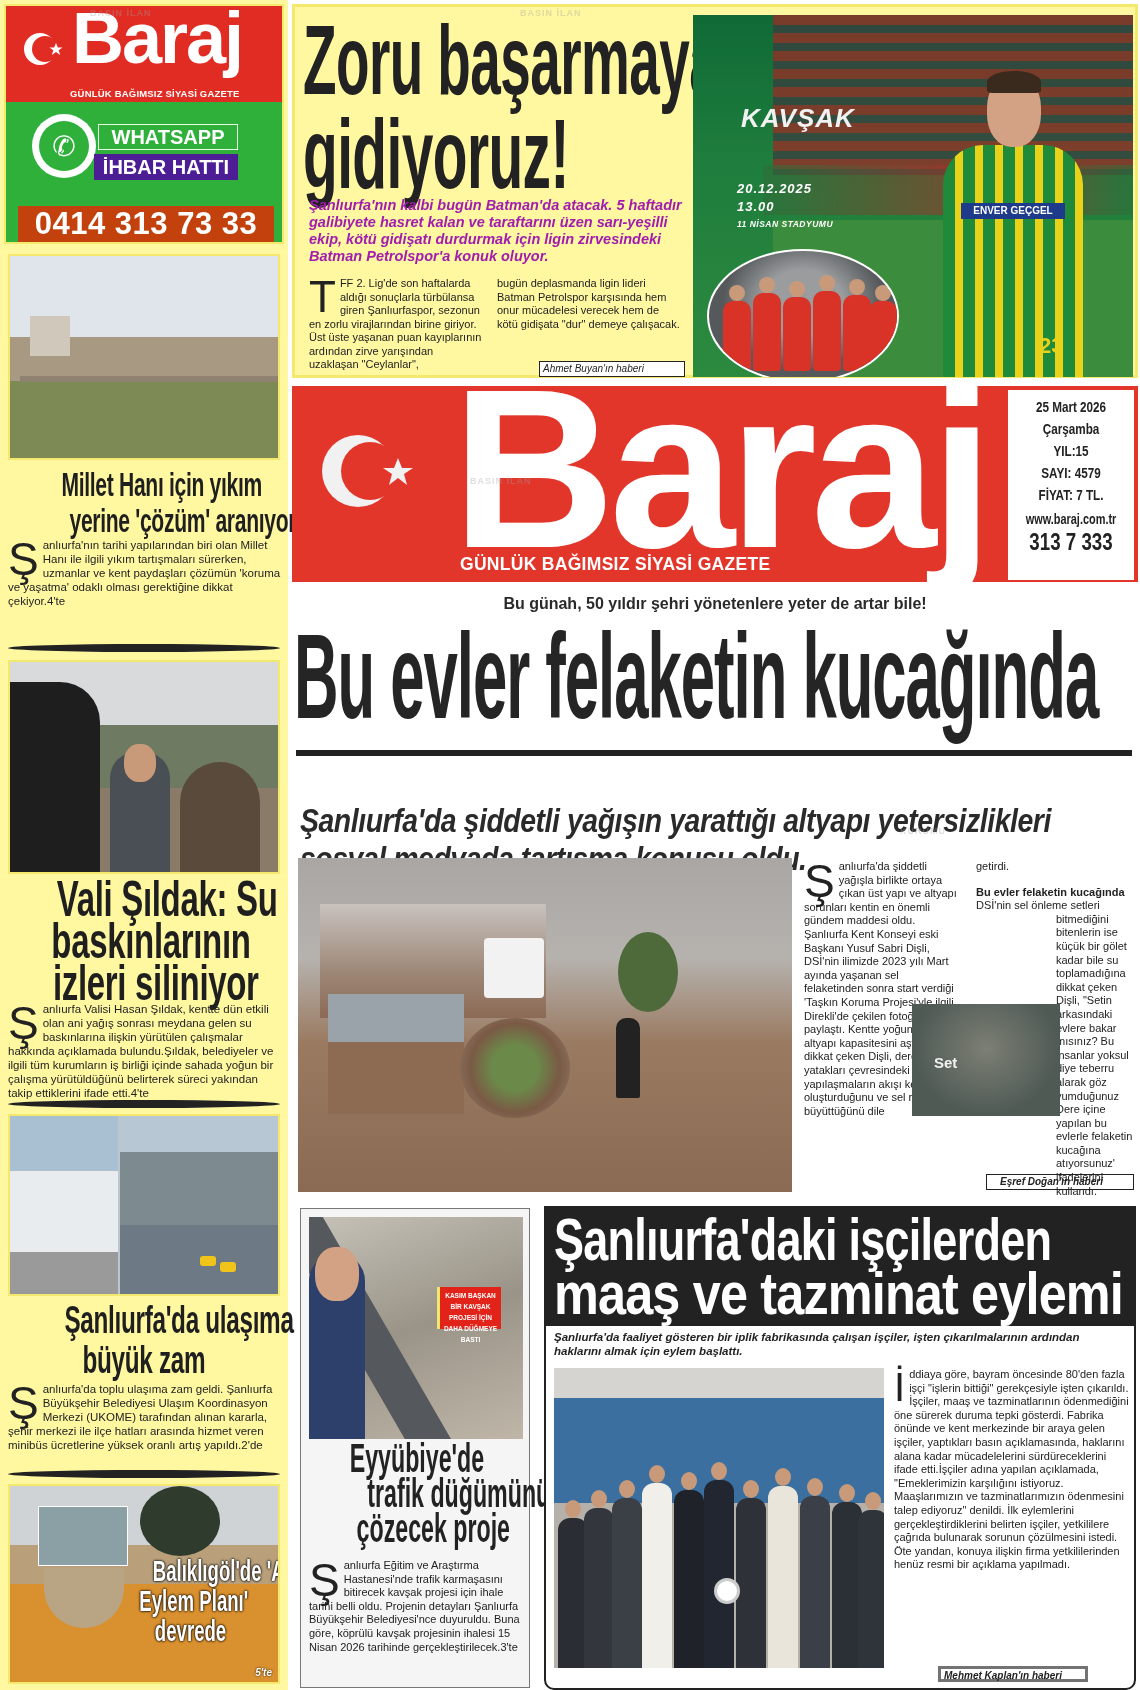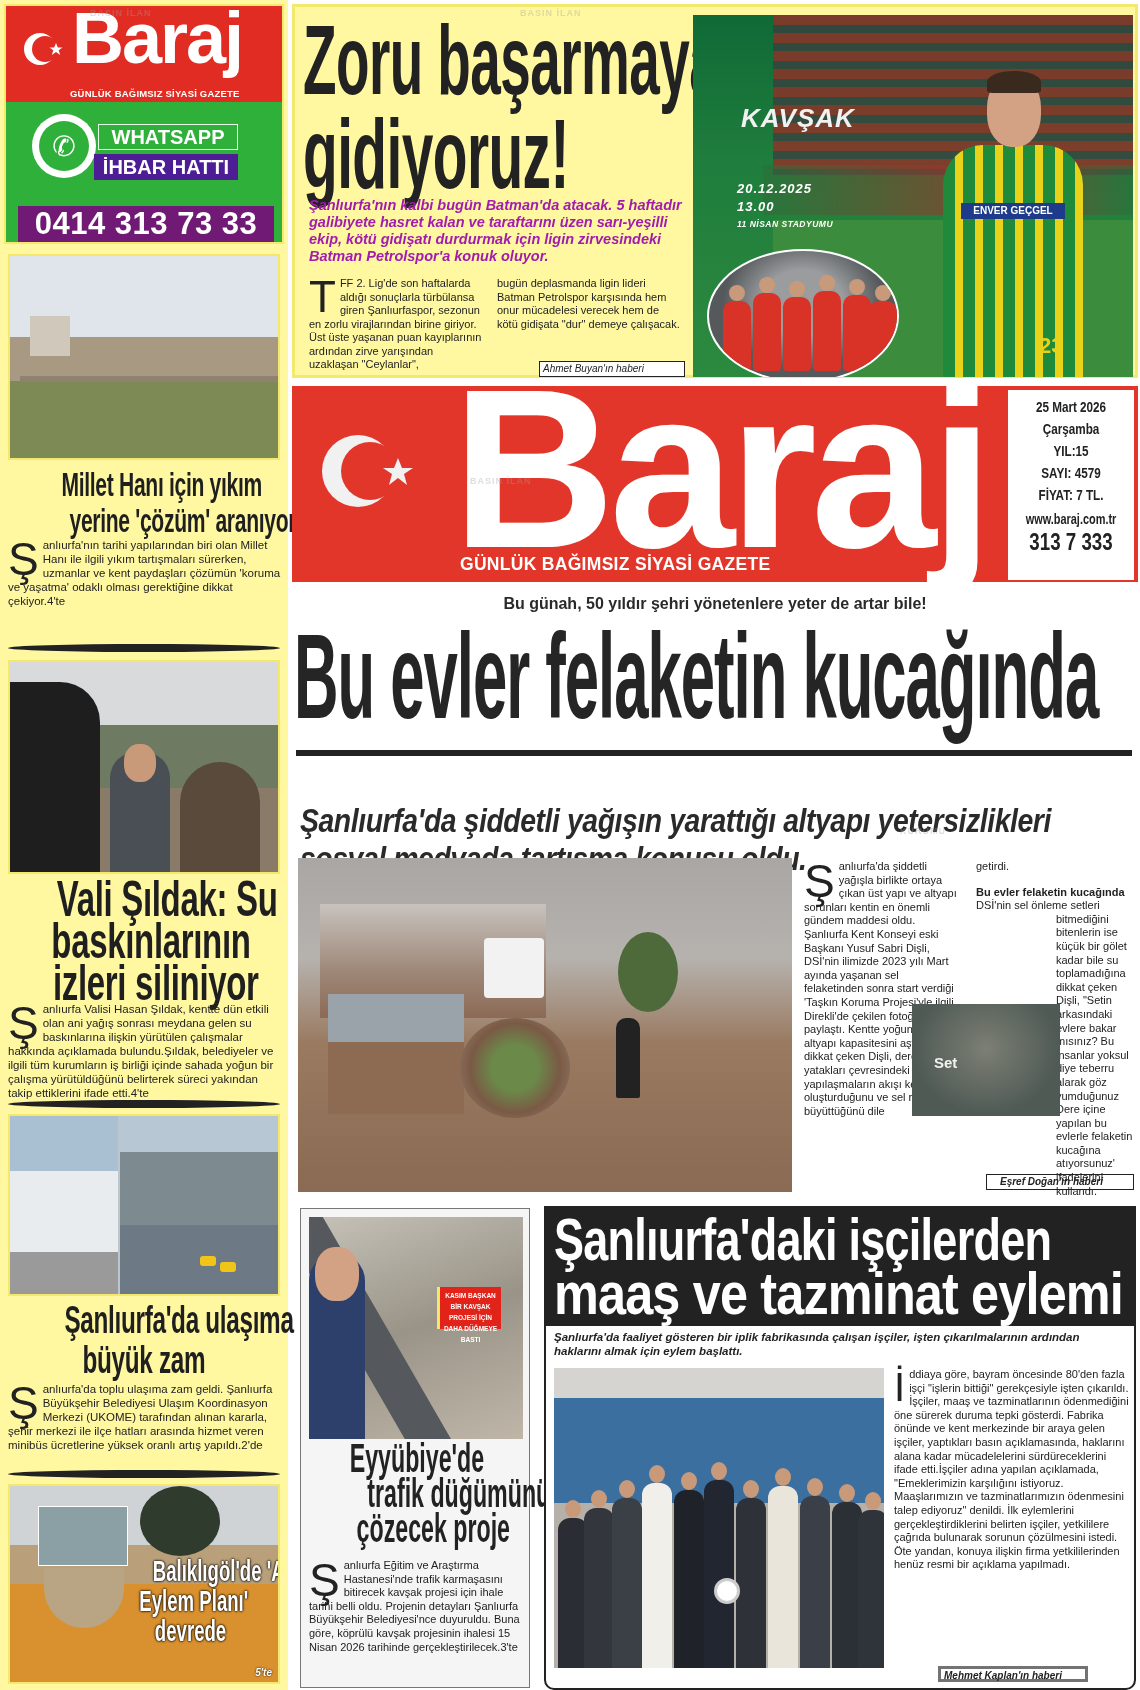--- a/index.html
+++ b/index.html
@@ -14,21 +14,21 @@
 
   #promo { left: 4px; top: 4px; width: 280px; height: 240px; background: #2fb03a; border: 2px solid #f4e96c; }
   #promo-logo { left: 0; top: 0; width: 276px; height: 96px; background: #e12c24; }
   #promo-flag { left: 12px; top: 18px; width: 50px; height: 50px; }
   #promo-baraj { left: 66px; top: -4px; font-size: 72px; font-weight: 700; color: #fff; letter-spacing: -2px; line-height: 1; }
   #promo-tag { left: 64px; top: 82px; font-size: 9.5px; font-weight: 700; color: #fff; letter-spacing: .2px; }
   #wa-icon { left: 26px; top: 108px; width: 64px; height: 64px; border-radius: 50%; background: #fff; display:flex; align-items:center; justify-content:center; }
   #wa-icon .in { width: 50px; height: 50px; border-radius: 50%; background: #2fb03a; display:flex; align-items:center; justify-content:center; color:#fff; font-size: 28px; }
   #wa-label { left: 92px; top: 118px; width: 140px; height: 26px; background: #2fb03a; border: 1px solid #e6ffe6; color:#fff; font-weight:700; font-size: 20px; text-align:center; line-height: 24px; }
   #wa-line { left: 88px; top: 148px; width: 144px; height: 26px; background: #4c1d95; color:#fff; font-weight:700; font-size: 20px; text-align:center; line-height: 26px; }
-  #wa-phone { left: 12px; top: 200px; width: 256px; height: 36px; background: #701a75; color: #fff; font-weight: 700; font-size: 31px; text-align: center; line-height: 36px; letter-spacing: .5px; }
+  #wa-phone { left: 12px; top: 200px; width: 256px; height: 36px; background: #c2410c; color: #fff; font-weight: 700; font-size: 31px; text-align: center; line-height: 36px; letter-spacing: .5px; }
 
   .lc-photo { position: absolute; left: 8px; width: 272px; border: 2px solid #f4e96c; overflow: hidden; }
   .lc-head { position: absolute; left: 0; width: 288px; text-align: center; color: #1f1f1f; }
   .lc-head span { display: inline-block; font-weight: 700; transform: scaleX(0.62); transform-origin: center top; white-space: nowrap; letter-spacing: -0.5px; }
   .lc-body { position: absolute; left: 8px; width: 274px; font-size: 11.5px; line-height: 14px; color: #222; }
   .dropcap { float: left; font-size: 46px; line-height: 38px; margin: 2px 4px 0 0; font-weight: 400; color: #222; }
   .lc-sep { position: absolute; left: 8px; width: 272px; height: 8px; background: #222; border-radius: 50%; }
 
   
   #top-story { left: 292px; top: 4px; width: 846px; height: 374px; background: #fff8a0; border: 3px solid #f4e96c; }

